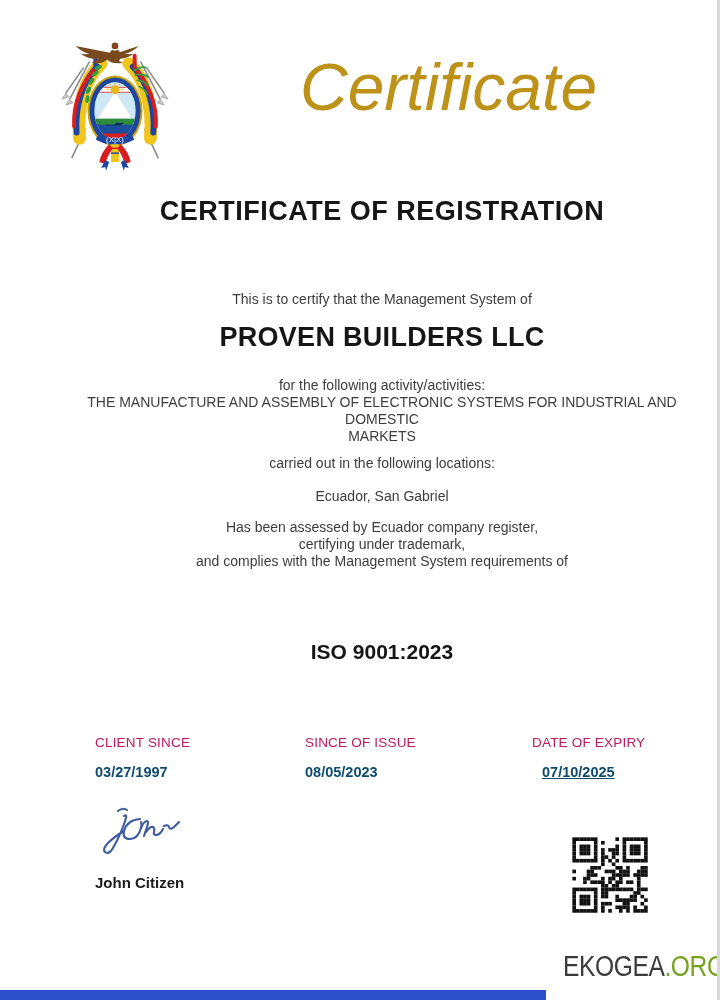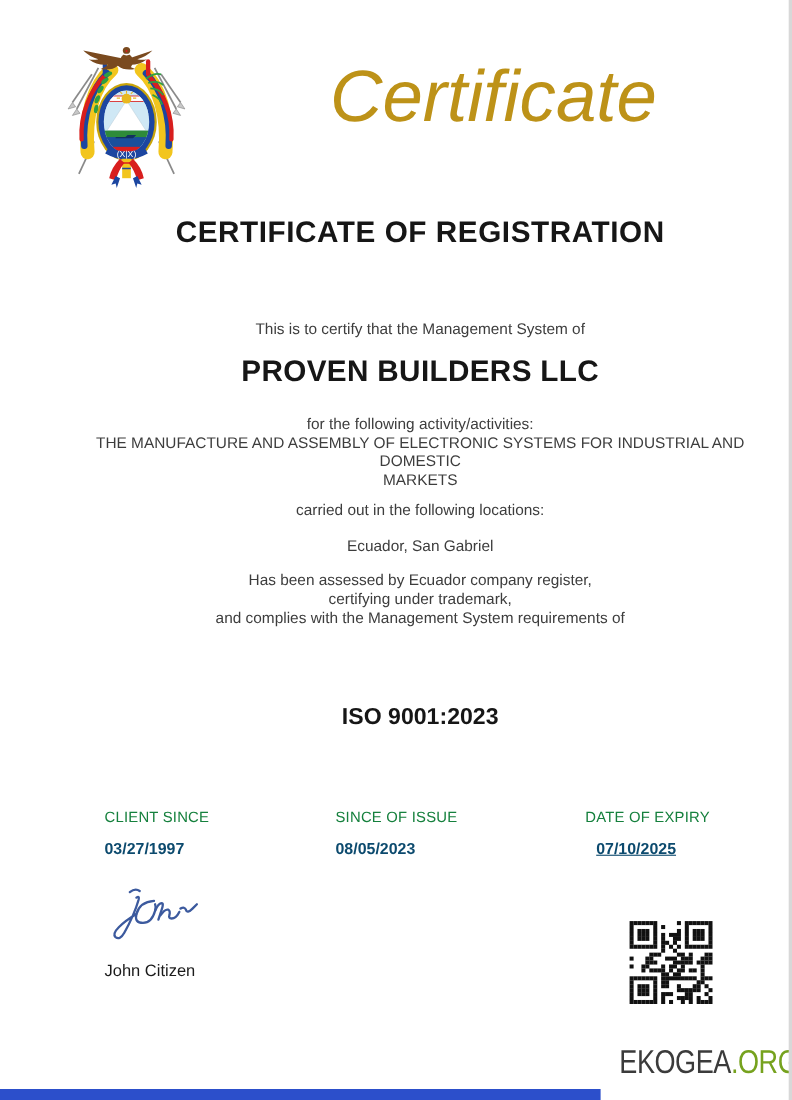--- a/index.html
+++ b/index.html
@@ -19,28 +19,28 @@
   .small{font-size:14px;line-height:17px;color:#3d3d3d;}
   .certify{top:291px;}
   .company{top:322px;font-size:27px;font-weight:bold;color:#161616;letter-spacing:.3px;}
   .activity-intro{top:377px;}
   .activity{top:394px;}
   .locations-intro{top:455px;}
   .location{top:488px;}
   .assessed{top:519px;}
   .iso{top:640px;font-size:21px;font-weight:bold;color:#161616;}
   .col{position:absolute;width:160px;}
-  .col .lbl{font-size:13.5px;color:#15803d;letter-spacing:.2px;}
+  .col .lbl{font-size:13.5px;color:#be185d;letter-spacing:.2px;}
   .col .val{position:absolute;top:29px;left:0;font-size:14.5px;font-weight:bold;color:#0c4a6e;}
   .col-1{left:95px;top:735px;}
   .col-2{left:305px;top:735px;}
   .col-3{left:532px;top:735px;}
   .col-3 .val{left:10px;text-decoration:underline;}
   .sig{position:absolute;left:88px;top:802px;width:96px;height:58px;}
-  .sig-name{position:absolute;left:95px;top:874px;font-size:15px;font-weight:normal;color:#1b1b1b;}
+  .sig-name{position:absolute;left:95px;top:874px;font-size:15px;font-weight:bold;color:#1b1b1b;}
   .qr{position:absolute;left:558px;top:823px;width:104px;height:104px;}
   .brand{
     position:absolute;left:563px;top:949px;font-size:30px;line-height:1.1;
     letter-spacing:-0.5px;transform:scaleX(0.82);transform-origin:left center;white-space:nowrap;
   }
   .brand .nm{color:#3b3b3b;}
   .brand .tld{color:#76A21E;}
   .footer-bar{position:absolute;left:0;top:990px;width:546px;height:10px;background:#2C4FCB;}
 </style>
 </head>

